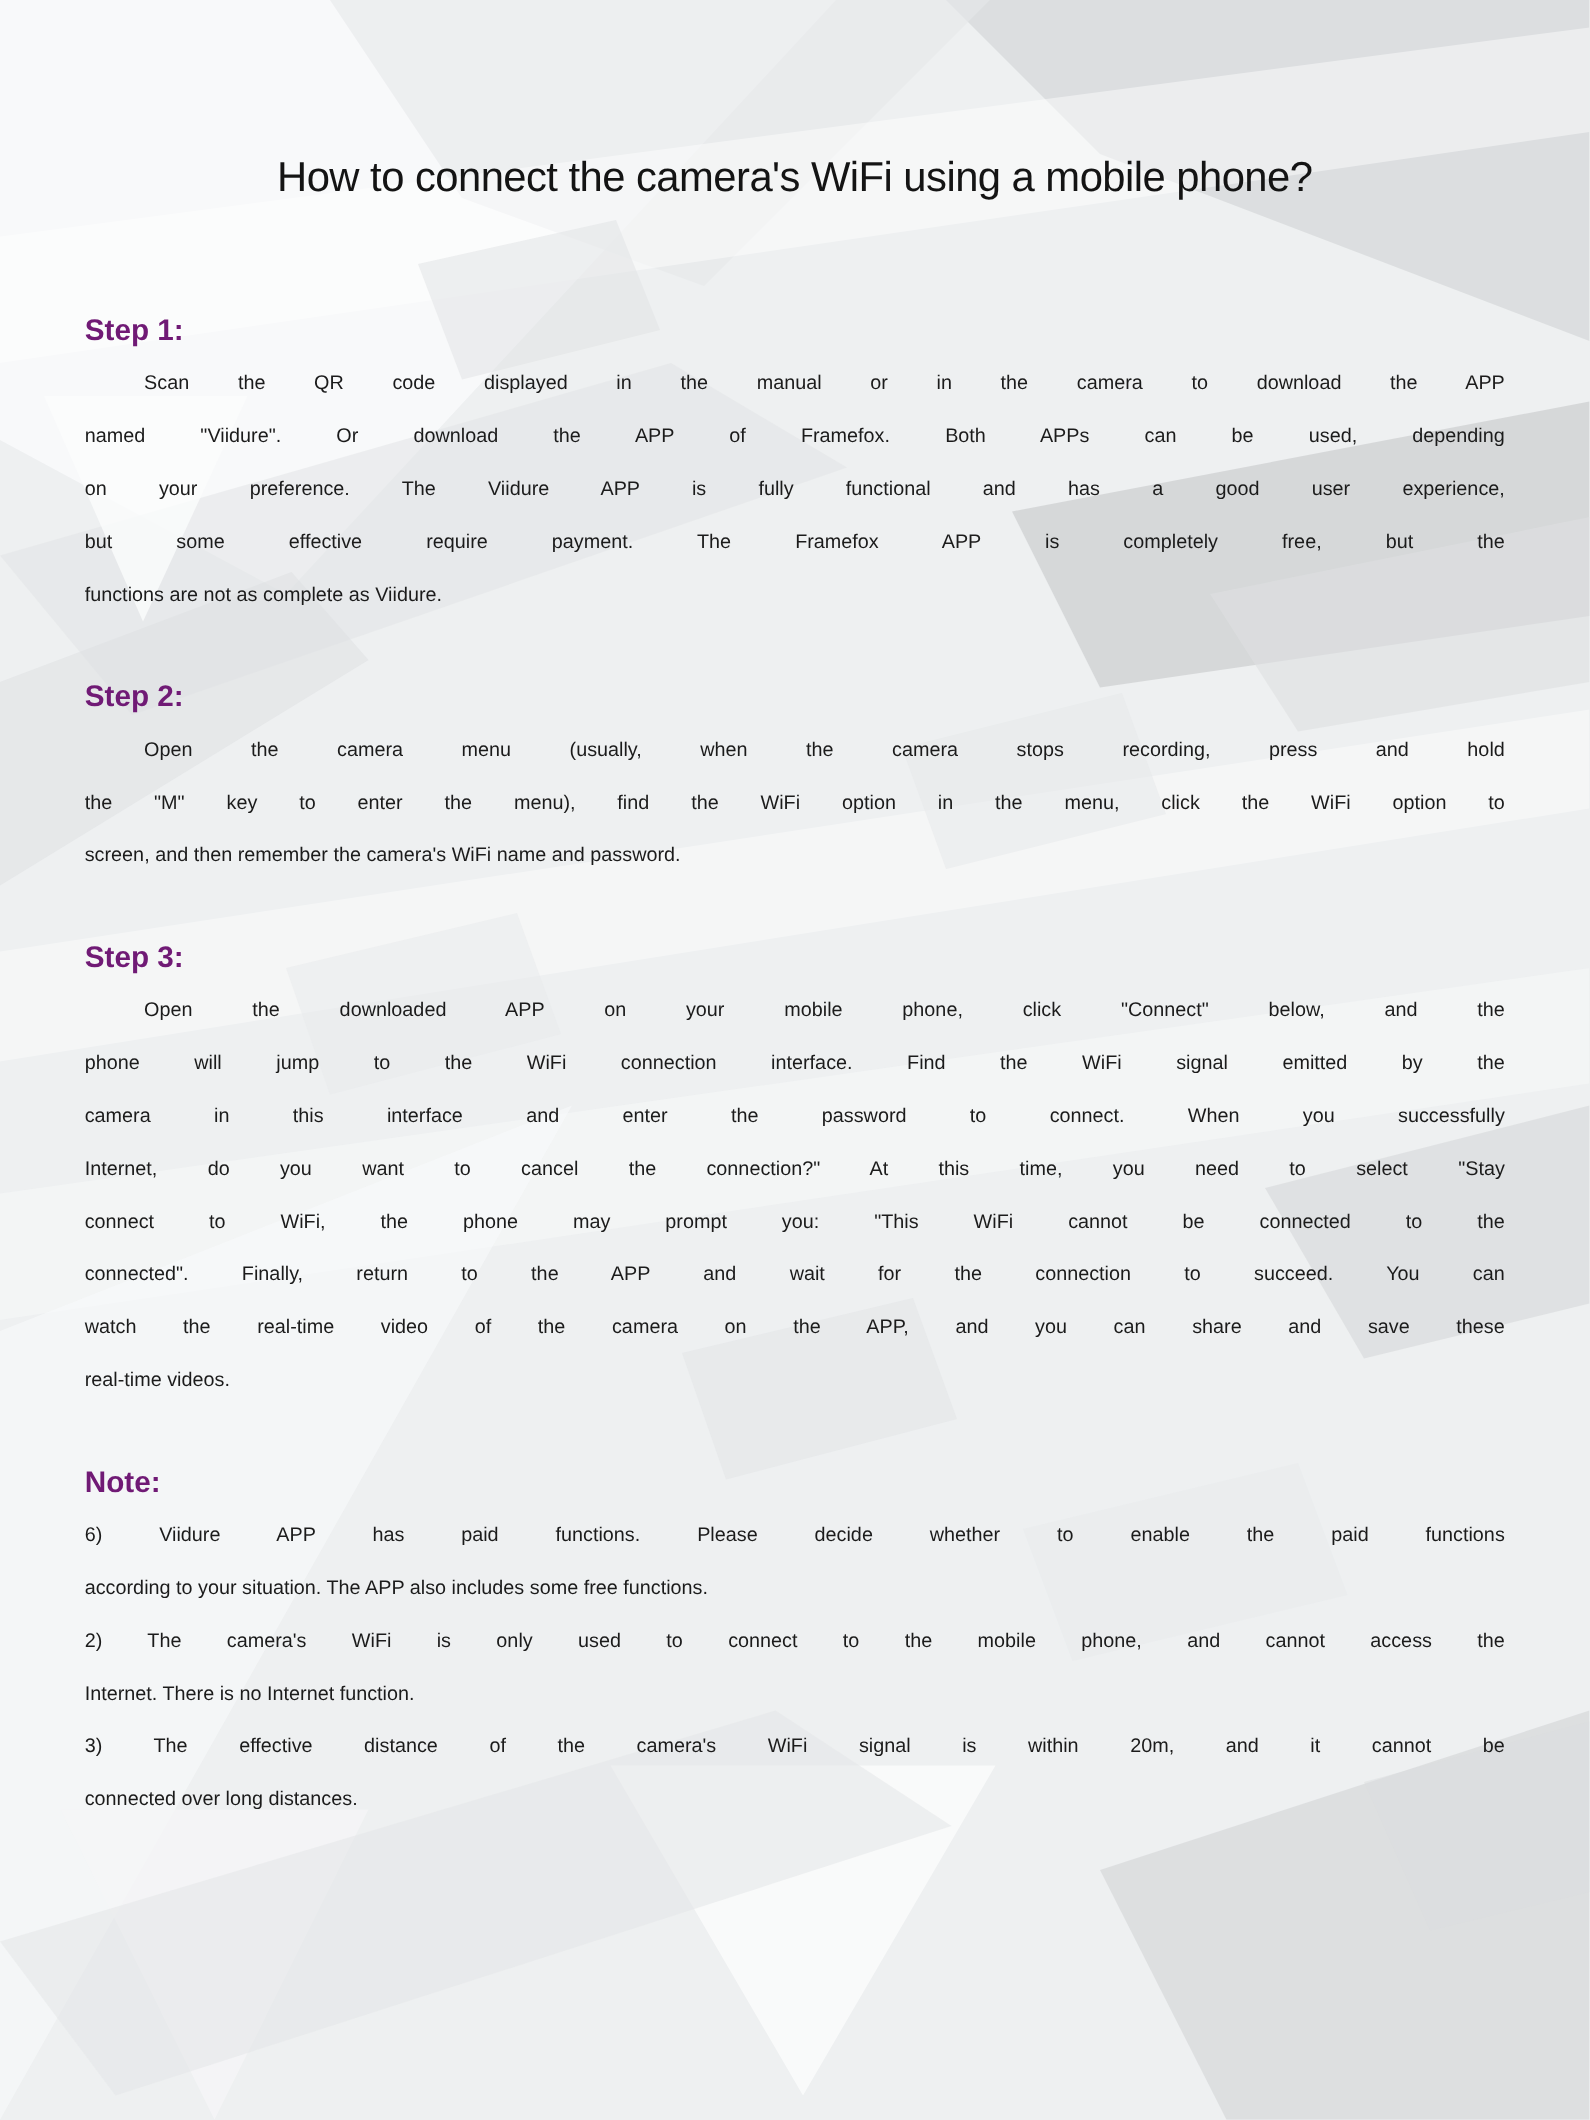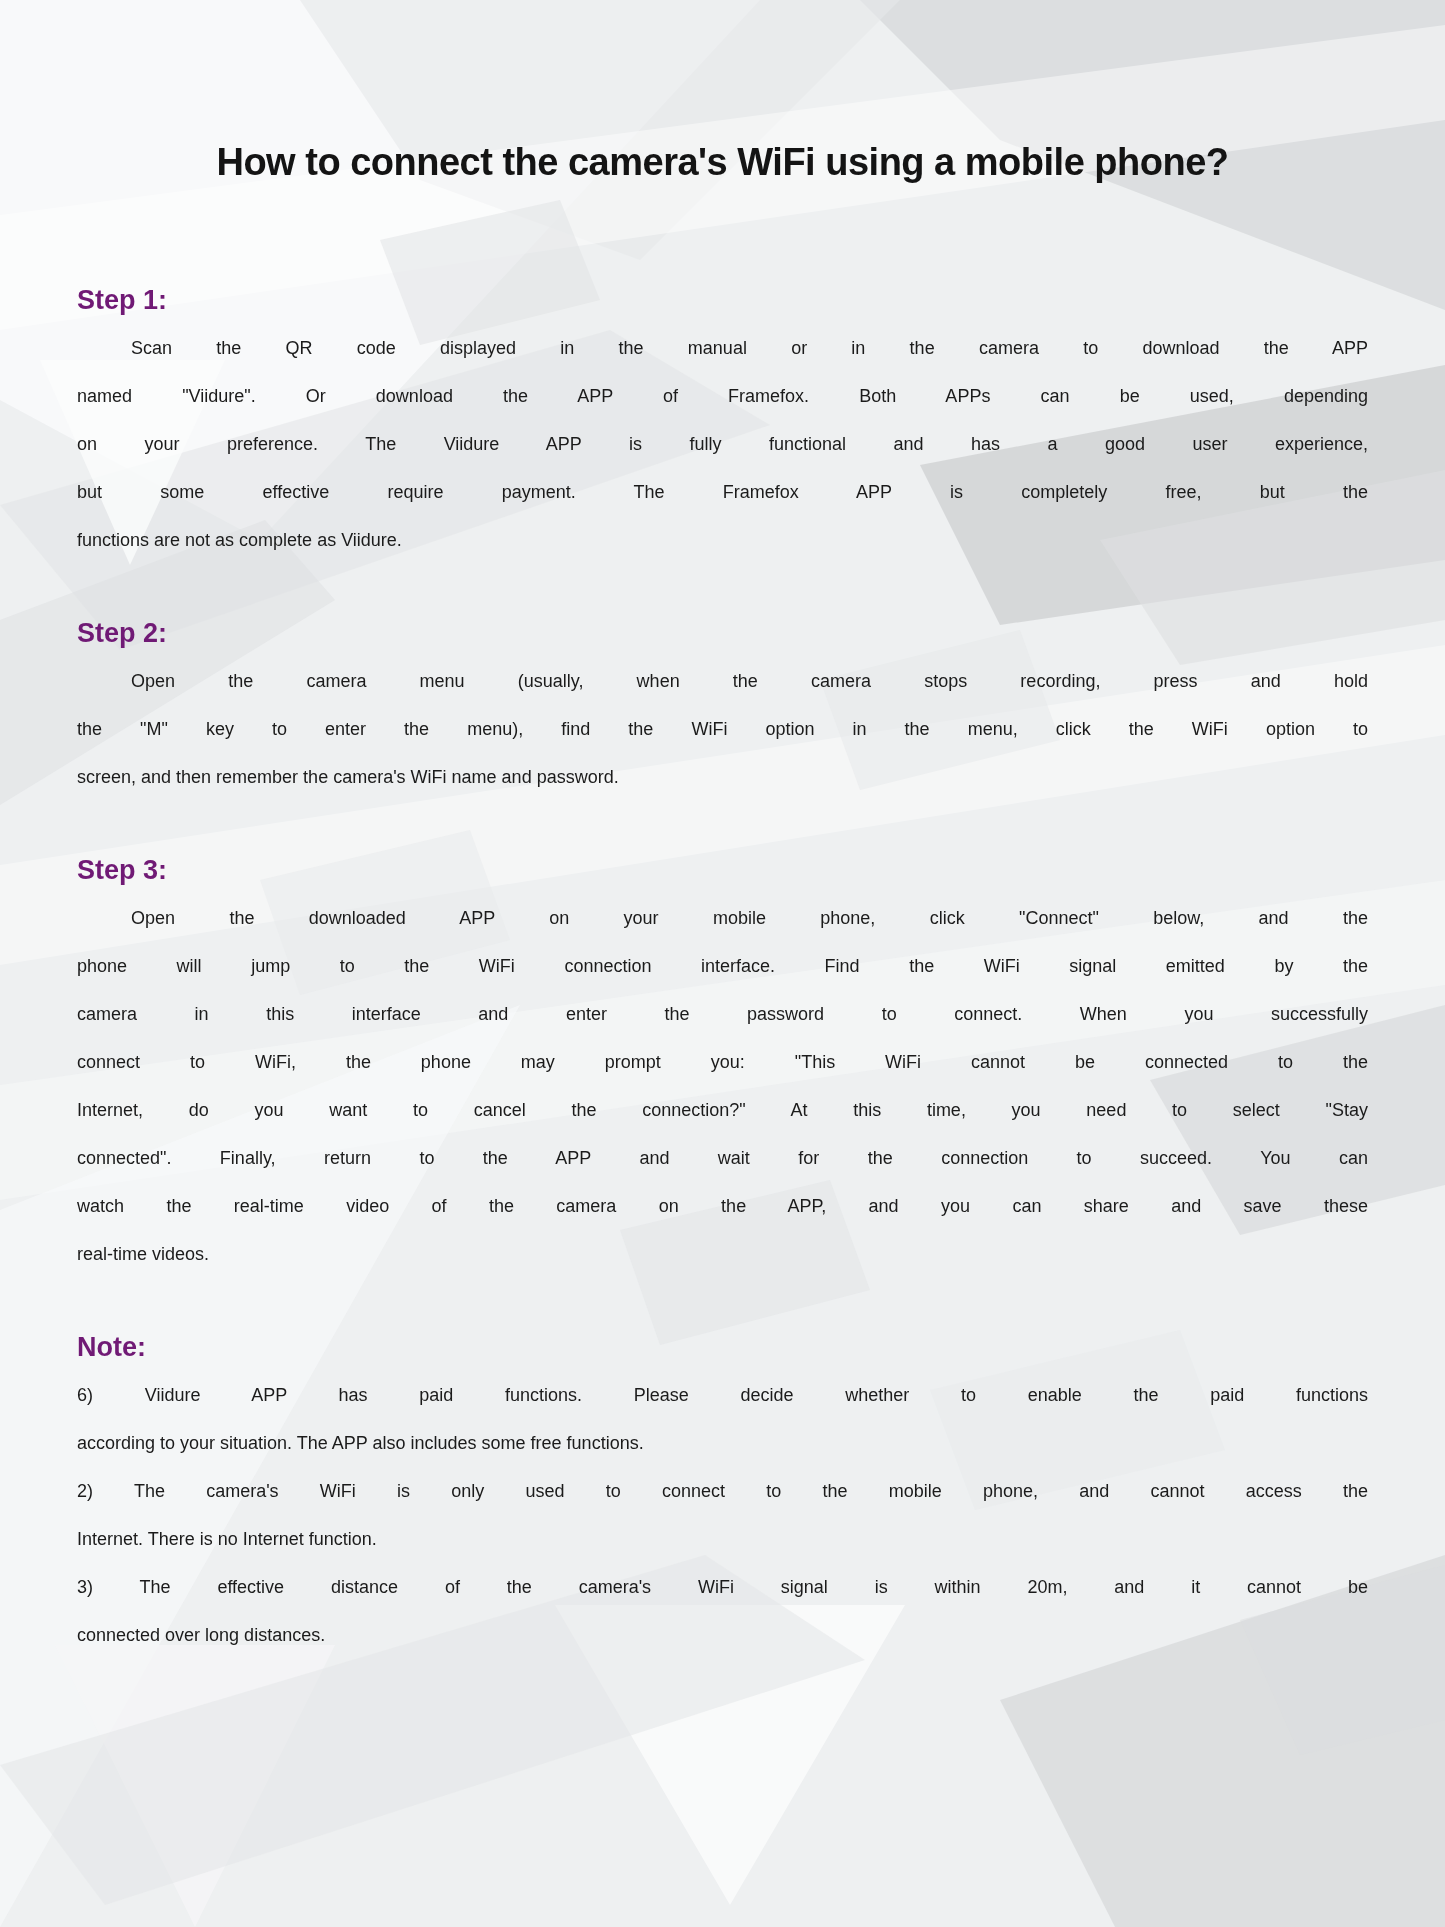--- a/index.html
+++ b/index.html
@@ -13,21 +13,21 @@
   .page{position:absolute;inset:0;width:1445px;height:1927px;overflow:hidden;}
   .bg{position:absolute;inset:0;z-index:0;}
   .content{
     position:absolute;z-index:1;
     left:77px;width:1291px;top:0;
     color:#1b1b1b;
   }
   .title{
     margin-top:138px;
     font-size:38px;
-    font-weight:700;
+    font-weight:400;
     line-height:48px;
     text-align:center;
     color:#141414;
     letter-spacing:-0.5px;
   }
   .sec{margin-top:45px;}
   .sec.first{margin-top:90px;}
   .heading{
     font-weight:700;
     font-size:27px;
@@ -93,22 +93,22 @@
           <div class="heading">Step 2:</div>
           <div class="line just indent">Open the camera menu (usually, when the camera stops recording, press and hold</div>
           <div class="line just">the "M" key to enter the menu), find the WiFi option in the menu, click the WiFi option to</div>
           <div class="line">screen, and then remember the camera's WiFi name and password.</div>
         </section>
         <section class="sec">
           <div class="heading">Step 3:</div>
           <div class="line just indent">Open the downloaded APP on your mobile phone, click "Connect" below, and the</div>
           <div class="line just">phone will jump to the WiFi connection interface. Find the WiFi signal emitted by the</div>
           <div class="line just">camera in this interface and enter the password to connect. When you successfully</div>
+          <div class="line just">Internet, do you want to cancel the connection?" At this time, you need to select "Stay</div>
           <div class="line just">connect to WiFi, the phone may prompt you: "This WiFi cannot be connected to the</div>
-          <div class="line just">Internet, do you want to cancel the connection?" At this time, you need to select "Stay</div>
           <div class="line just">connected". Finally, return to the APP and wait for the connection to succeed. You can</div>
           <div class="line just">watch the real-time video of the camera on the APP, and you can share and save these</div>
           <div class="line">real-time videos.</div>
         </section>
         <section class="sec">
           <div class="heading">Note:</div>
           <div class="line just">6) Viidure APP has paid functions. Please decide whether to enable the paid functions</div>
           <div class="line">according to your situation. The APP also includes some free functions.</div>
           <div class="line just">2) The camera's WiFi is only used to connect to the mobile phone, and cannot access the</div>
           <div class="line">Internet. There is no Internet function.</div>

